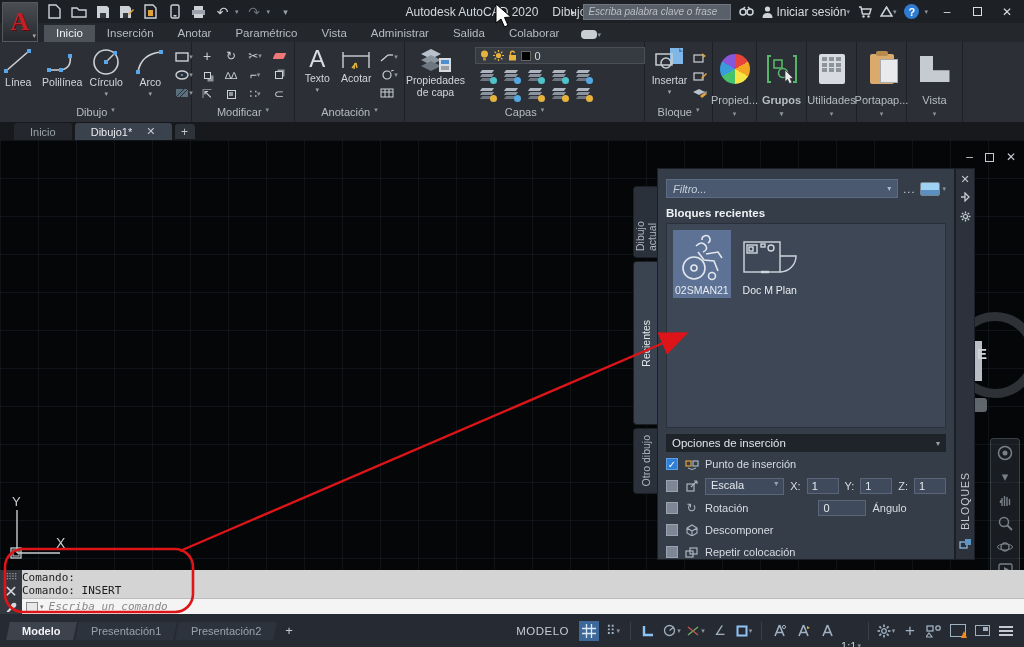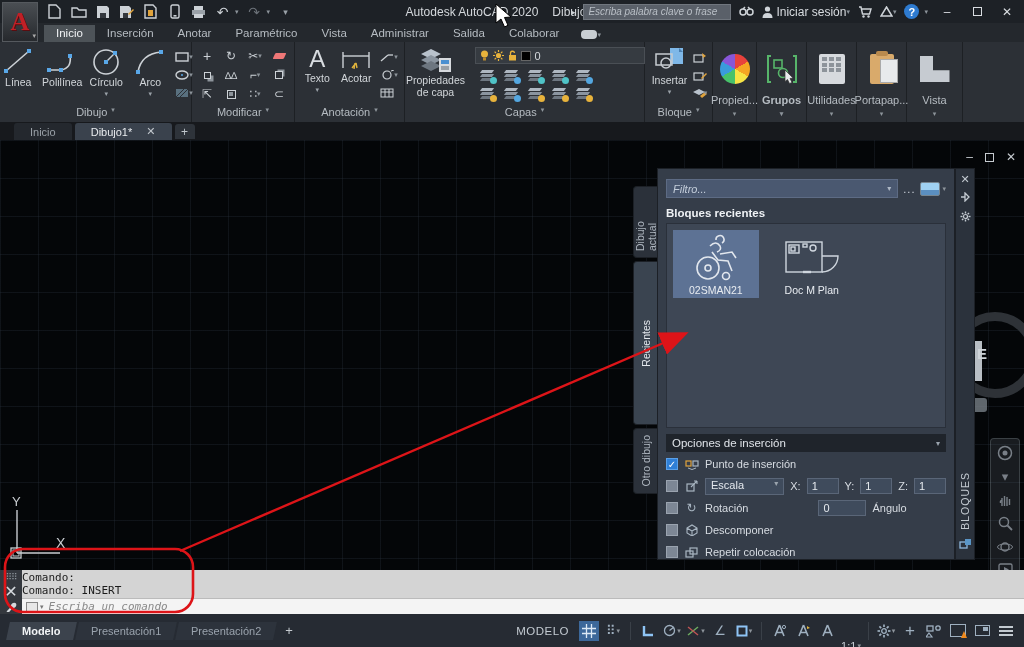--- a/index.html
+++ b/index.html
@@ -140,21 +140,21 @@
   #filter-combo { flex:1; height:19px; background:#4a5870; border:1px solid #5d6b84; color:#c3cdda;
                   font-style:italic; font-size:11px; display:flex; align-items:center; padding:0 6px;
                   justify-content:space-between; }
   #filter-combo .dd { font-size:8px; color:#aeb8c5; font-style:normal; }
   .dots3 { color:#cfd6de; font-size:11px; letter-spacing:1px; }
   .imgbtn { width:20px; height:14px; background:linear-gradient(#9fd1f2 55%, #5b8fc0 55%); border:1px solid #77858f;
             border-radius:2px; }
   #recent-header { margin:9px 0 4px; font-size:11.5px; font-weight:bold; color:#eef1f4; }
   #blocks-area { height:205px; background:#3e4755; border:1px solid #2a303a; padding:6px;
                  display:flex; align-items:flex-start; gap:8px; }
-  .block-cell { display:flex; flex-direction:column; align-items:center; gap:2px; padding:2px 16px; }
+  .block-cell { display:flex; flex-direction:column; align-items:center; gap:2px; padding:2px 2px; }
   .block-cell.selected { background:#5d7294; }
   .block-cell .bname { font-size:10.5px; color:#e8ecf1; }
   #options-header { margin-top:6px; height:18px; background:#1f242b; display:flex; align-items:center;
                     justify-content:space-between; padding:0 6px; font-size:11.5px; color:#dfe3e8; }
   #options-header .dd { font-size:8px; color:#9aa3ad; }
   .opt-row { display:flex; align-items:center; gap:6px; height:20px; margin-top:2px; font-size:11px;
              color:#d7dce2; }
   .cb { width:12px; height:12px; background:#7d8795; border:1px solid #9aa3af; flex:none; }
   .cb.checked { background:#2f7fd6; border-color:#5aa0e8; color:#fff; font-size:10px; line-height:11px;
                 text-align:center; }

